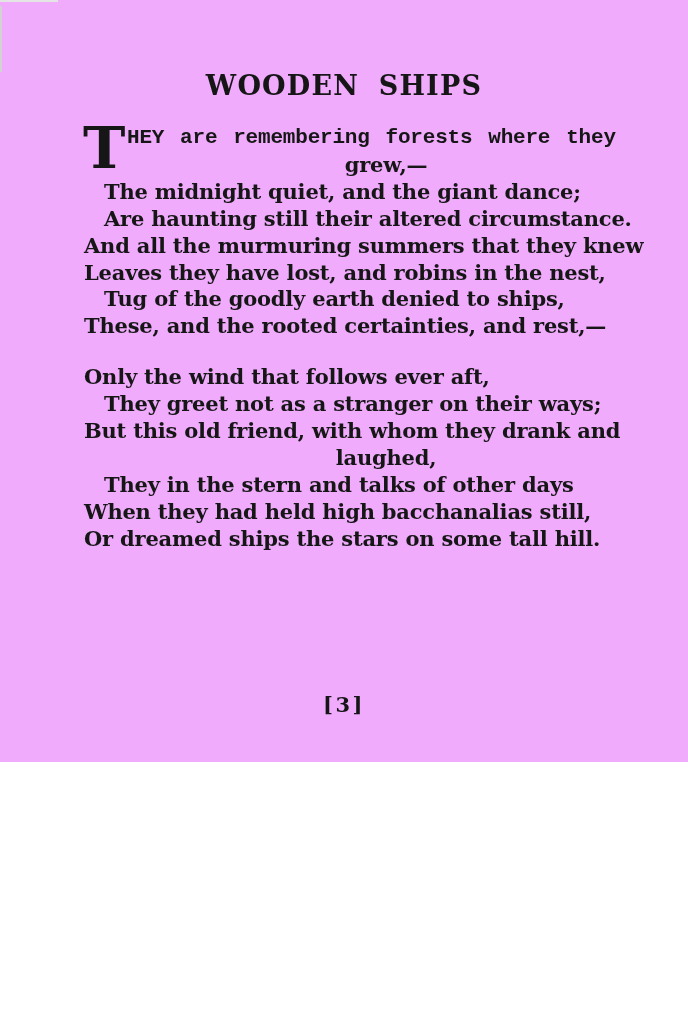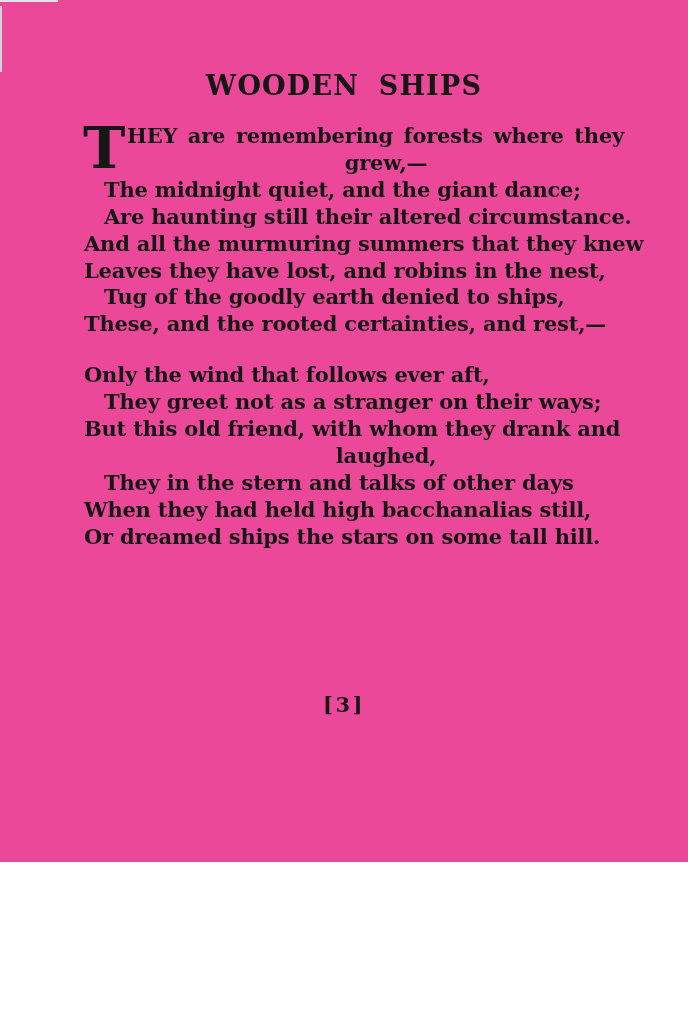--- a/index.html
+++ b/index.html
@@ -3,22 +3,22 @@
 <meta charset="utf-8">
 <style>
   html, body {
     margin: 0;
     padding: 0;
     background: #ffffff;
   }
   .page {
     position: relative;
     width: 688px;
-    height: 862px;
-    background: #ec4899;
+    height: 762px;
+    background: #f0abfc;
     overflow: hidden;
     font-family: "DejaVu Serif", "Liberation Serif", serif;
     font-weight: bold;
     color: #161616;
   }
   
   .edge-left {
     position: absolute;
     left: 0; top: 6px;
     width: 2px; height: 66px;
@@ -58,20 +58,21 @@
   .flush  { padding-left: 0; }
   .indent { padding-left: 20px; }
   .wrap   { padding-left: 80px; text-align: center; }
   .stanza-2 { margin-top: 24px; }
   .first-line {
     position: relative;
     padding-left: 43px;
   }
   .first-line .after-dropcap {
     word-spacing: 3.5px;
+    font-family: Liberation Mono, monospace;
   }
   .dropcap {
     position: absolute;
     left: -1px;
     top: -4px;
     font-size: 57px;
     line-height: 1;
     letter-spacing: 0;
     font-weight: bold;
   }

